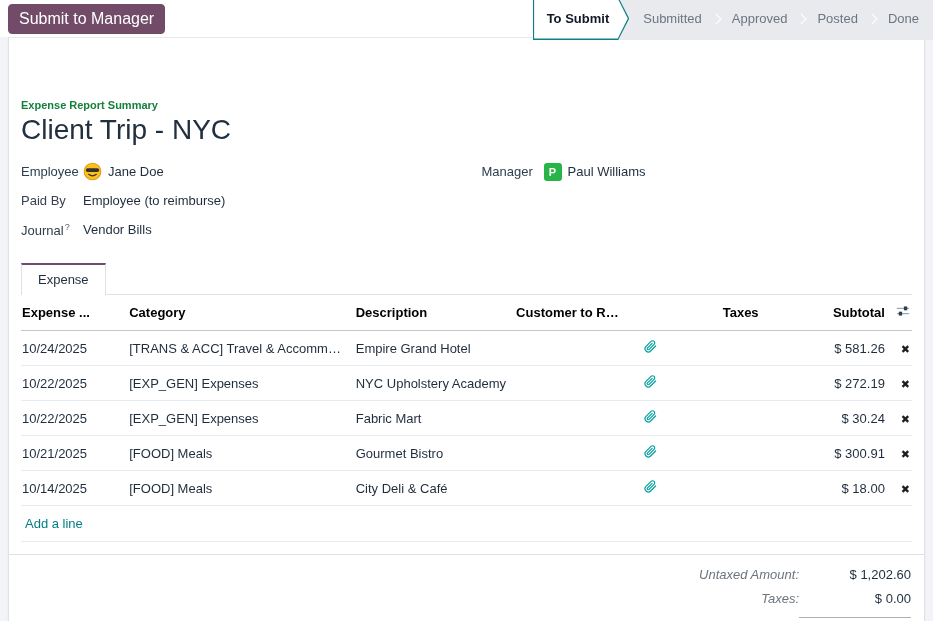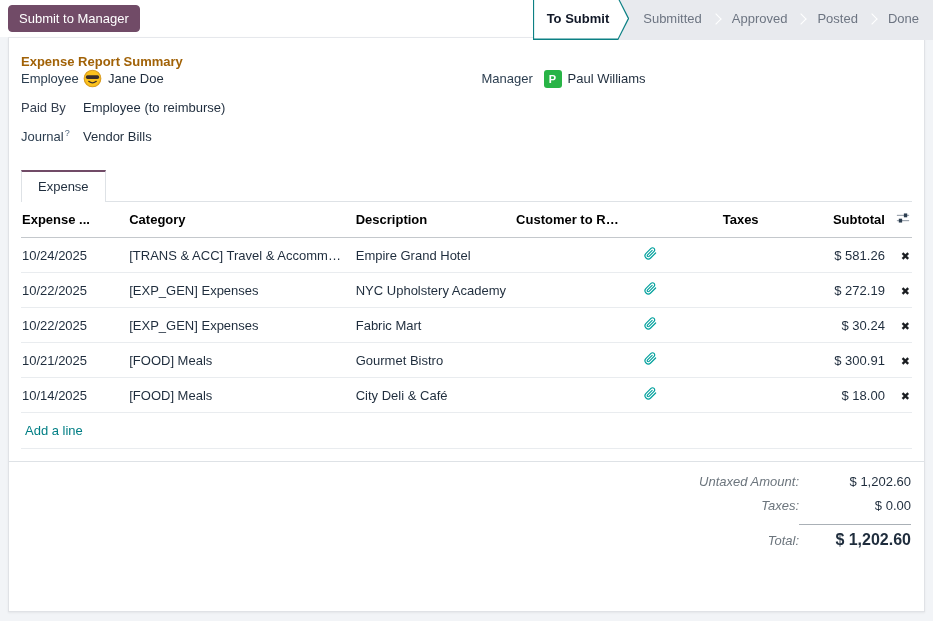--- a/index.html
+++ b/index.html
@@ -9,21 +9,21 @@
     font-family: "Liberation Sans", "DejaVu Sans", sans-serif;
     color: #1f2d3d;
   }
   
   .topbar {
     height: 37px; background: #ffffff;
     display: flex; align-items: center; padding: 0 0 0 8px;
   }
   .btn-primary {
     background: #714B67; color: #ffffff; border: 1px solid #714B67;
-    font-size: 13px; padding: 5px 10px; border-radius: 4px;
+    font-size: 16px; padding: 5px 10px; border-radius: 4px;
     font-family: inherit; cursor: pointer;
   }
   .statusbar {
     margin-left: auto; display: flex; align-items: center;
     background: #e8eaee; border-radius: 4px 0 0 4px;
     height: 43px; overflow: visible;
   }
   .sb-step {
     position: relative; display: flex; align-items: center;
     padding: 0 14px; height: 100%;
@@ -44,21 +44,21 @@
   }
   .sb-active .sb-label { position: relative; z-index: 1; }
 
   
   .sheet {
     margin: 0 8px; background: #ffffff;
     border: 1px solid #e0e2e6; border-top-color: #e6e8ec;
     min-height: 575px; padding: 16px 12px 0 12px;
     box-shadow: 0 1px 2px rgba(0,0,0,.06);
   }
-  .subtitle { font-size: 13px; font-weight: 700; color: #a16207; }
+  .subtitle { font-size: 11px; font-weight: 700; color: #15803d; margin-top: 45px; }
   .title { font-size: 28px; font-weight: 400; color: #21303f; margin: 3px 0 16px 0; line-height: 1.15; }
 
   .fields { display: grid; grid-template-columns: 1fr 1fr; column-gap: 30px; }
   .field-row { display: flex; align-items: center; margin-bottom: 10px; min-height: 19px; }
   .f-label { width: 62px; flex: 0 0 62px; font-size: 13px; font-weight: 400; color: #2c3e50; }
   .f-label.plain { font-weight: 400; color: #374151; }
   .f-label sup { font-size: 9px; color: #51677e; margin-left: 1px; }
   .f-value { font-size: 13px; color: #1f2d3d; display: flex; align-items: center; gap: 6px; }
   .badge-p {
     width: 18px; height: 18px; border-radius: 3px; background: #28B446;
@@ -133,20 +133,21 @@
     <span class="sb-sep"></span>
     <div class="sb-step">
       <span class="sb-label">Done</span>
     </div>
   </div>
 </div>
 
 <div class="sheet">
 
   <div class="subtitle">Expense Report Summary</div>
+  <h1 class="title">Client Trip - NYC</h1>
 
   <div class="fields">
     <div>
 
       <div class="field-row">
         <span class="f-label">Employee</span>
         <span class="f-value">
           <svg width="19" height="19" viewBox="0 0 24 24">
             <circle cx="12" cy="12" r="10.5" fill="#fcc21c" stroke="#d99c20" stroke-width="1.4"></circle>
             <rect x="3.6" y="8" width="16.8" height="4.6" rx="2.2" fill="#3a2e2a"></rect>

